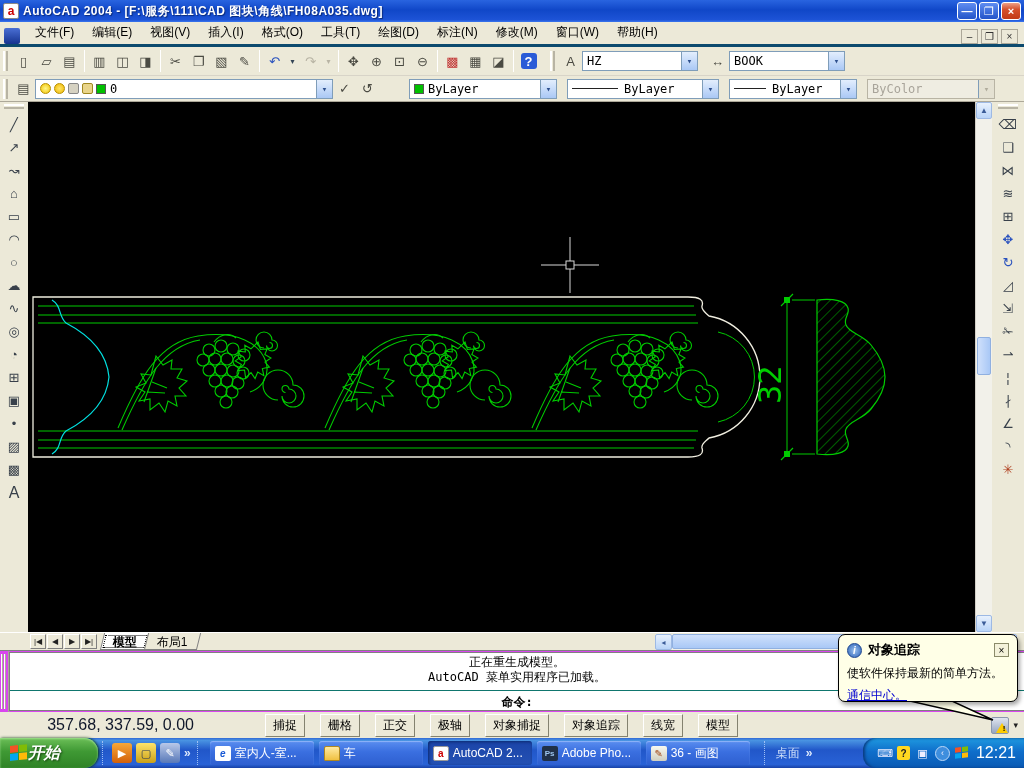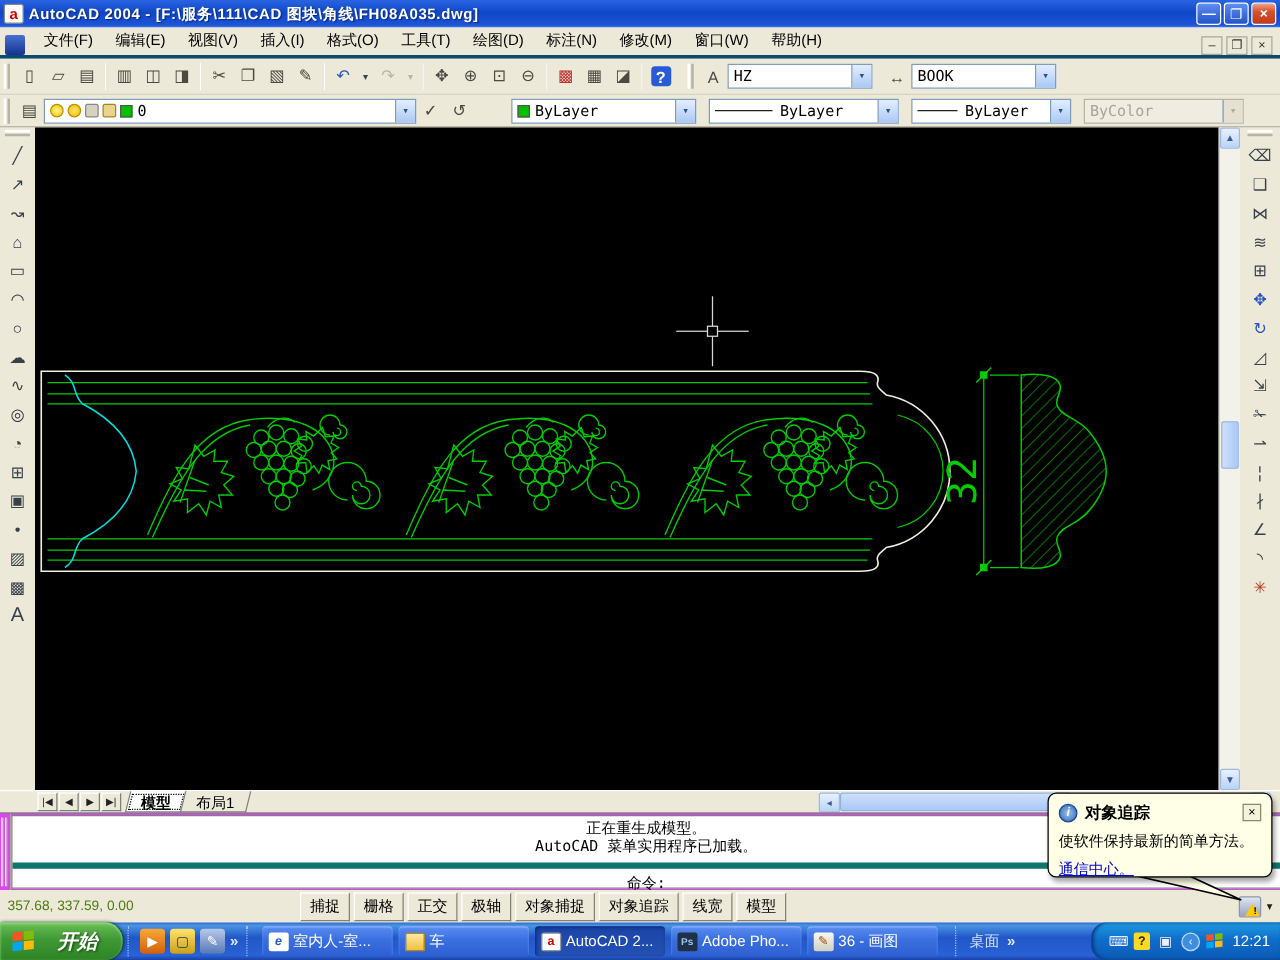--- a/index.html
+++ b/index.html
@@ -88,27 +88,27 @@
 
   
   #cmdwin { position:absolute; top:650px; left:0; width:100%; height:62px; background:#d946ef;
     border-top:1px solid #808080; display:flex;text-align:center; }
   #cmdgrip { width:9px; border-right:1px solid #aca899; display:flex; gap:1px; padding:3px 1px; }
   #cmdgrip i { width:2px; height:100%; border-left:1px solid #fff; border-right:1px solid #b0ac9c; }
   #cmdtext { flex:1; background:#fff; border:1px solid #808080; border-right:none; margin:1px 0 1px 0;
     font-family:"DejaVu Sans Mono","Liberation Mono",monospace; font-size:12px; color:#000;
     display:flex; flex-direction:column; }
   #cmdhist { padding:2px 4px; flex:1; line-height:15px; }
-  #cmdprompt { border-top:5px solid #0f766e; padding:3px 4px; height:20px; }
+  #cmdprompt { border-top:1px solid #0f766e; padding:3px 4px; height:20px;font-weight:bold; }
 
   
   #statusbar { position:absolute; top:712px; left:0; width:100%; height:26px; background:#ece9d8;
     display:flex; align-items:center; padding:0 4px; }
-  #coords { width:190px; color:#4d7c0f; font-size:11px; padding-left:2px; }
-  .toggles { display:flex; gap:3px; margin-left:46px; }
+  #coords { width:190px; color:#0f172a; font-size:16px; padding-left:2px;text-align:right; }
+  .toggles { display:flex; gap:15px; margin-left:71px; }
   .togbtn { border:1px solid; border-color:#fff #848270 #848270 #fff; background:#ece9d8;
     padding:2px 7px; font-size:12px; color:#000; }
   #traycad { margin-left:auto; display:flex; align-items:center; gap:4px; padding-right:2px; }
   #satellite { position:relative; width:18px; height:17px; background:linear-gradient(#dfe5ef,#96a5c0);
     border:1px solid #8b97ad; border-radius:2px; }
   #satellite .tri { position:absolute; right:0px; bottom:0px; width:0; height:0;
     border-left:6px solid transparent; border-right:6px solid transparent; border-bottom:10px solid #ffcc00; }
   #satellite .ex { position:absolute; right:3px; bottom:0; font-size:8px; font-weight:bold; color:#000; }
   .tinyarrow { font-size:9px; color:#222; }
 
@@ -124,21 +124,21 @@
     font-size:10px; display:grid; place-items:center; color:#000; }
   #balloon .bmsg { margin-top:6px; font-size:12px; color:#000; }
   #balloon .blink { margin-top:5px; font-size:12px; color:#0000d0; text-decoration:underline; }
   #btail { position:absolute; top:701px; left:880px; z-index:29; }
 
   
   #taskbar { position:absolute; top:738px; left:0; width:100%; height:30px;
     background:linear-gradient(#3168d5,#4993e2 8%,#2157c9 40%,#2962d6 88%,#1941a5); display:flex; align-items:center; }
   #startbtn { height:30px; width:98px; border-radius:0 14px 14px 0;
     background:linear-gradient(#6cbf58,#3f9934 45%,#2f8326); box-shadow:inset 0 1px 2px #9ee08c, 1px 0 3px #0a3a10;
-    display:flex; align-items:center; gap:18px; padding-left:10px; color:#fff; font-size:16px; font-weight:bold;
+    display:flex; align-items:center; gap:0; padding-left:10px; color:#fff; font-size:16px; font-weight:bold;
     font-style:italic; text-shadow:1px 1px 2px #1a4a12; }
   .winflag { width:18px; height:16px; display:grid; grid-template-columns:8px 8px; grid-template-rows:7px 7px;
     gap:1px; transform:skewY(-6deg); }
   .winflag i:nth-child(1){background:#f35325;} .winflag i:nth-child(2){background:#81bc06;}
   .winflag i:nth-child(3){background:#05a6f0;} .winflag i:nth-child(4){background:#ffba08;}
   .qsep { width:4px; height:24px; border-left:1px dotted #9fc0f4; margin:0 4px; }
   .qlbtn { width:20px; height:20px; display:grid; place-items:center; margin:0 2px; border-radius:3px;
     font-size:11px; color:#fff; }
   .ql1 { background:linear-gradient(#f8a838,#d2600a); }
   .ql2 { background:linear-gradient(#ffe46a,#caa018); color:#235; }
@@ -156,21 +156,21 @@
   .ticon.ps { background:#203048; color:#9cc4ee; font-size:8px; }
   .ticon.paint { background:linear-gradient(#f8f8f0,#d0cfc0); color:#a04818; }
   #deskband { display:flex; align-items:center; color:#cfe0fa; font-size:12px; margin-left:10px; gap:4px; }
   #tray { margin-left:auto; height:30px; display:flex; align-items:center; gap:5px; padding:0 8px 0 14px;
     background:linear-gradient(#1f9ae0,#0f6ecb 45%,#0a5ab4); border-radius:12px 0 0 12px;
     box-shadow:inset 2px 0 3px #0a3a80; color:#fff; }
   .trayico { width:15px; height:15px; display:grid; place-items:center; font-size:11px; color:#eef; }
   .trayico.q { background:#ffd820; color:#222; border-radius:2px; font-weight:bold; font-size:10px; width:13px; height:14px; }
   .trayico.col { background:#3e8ede; border:1px solid #bcd8f8; border-radius:50%; font-size:9px; }
   .miniflag { width:14px; height:13px; grid-template-columns:6px 6px; grid-template-rows:5px 5px; }
-  #clock { font-size:12px; color:#fff; margin-left:2px; }
+  #clock { font-size:16px; color:#fff; margin-left:2px; }
 </style>
 </head>
 <body>
 
 <div id="root">
 
   <div id="titlebar">
     <span class="app-ico">a</span>
     <span class="ttl">AutoCAD 2004 - [F:\服务\111\CAD 图块\角线\FH08A035.dwg]</span>
     <span class="wbtns">

